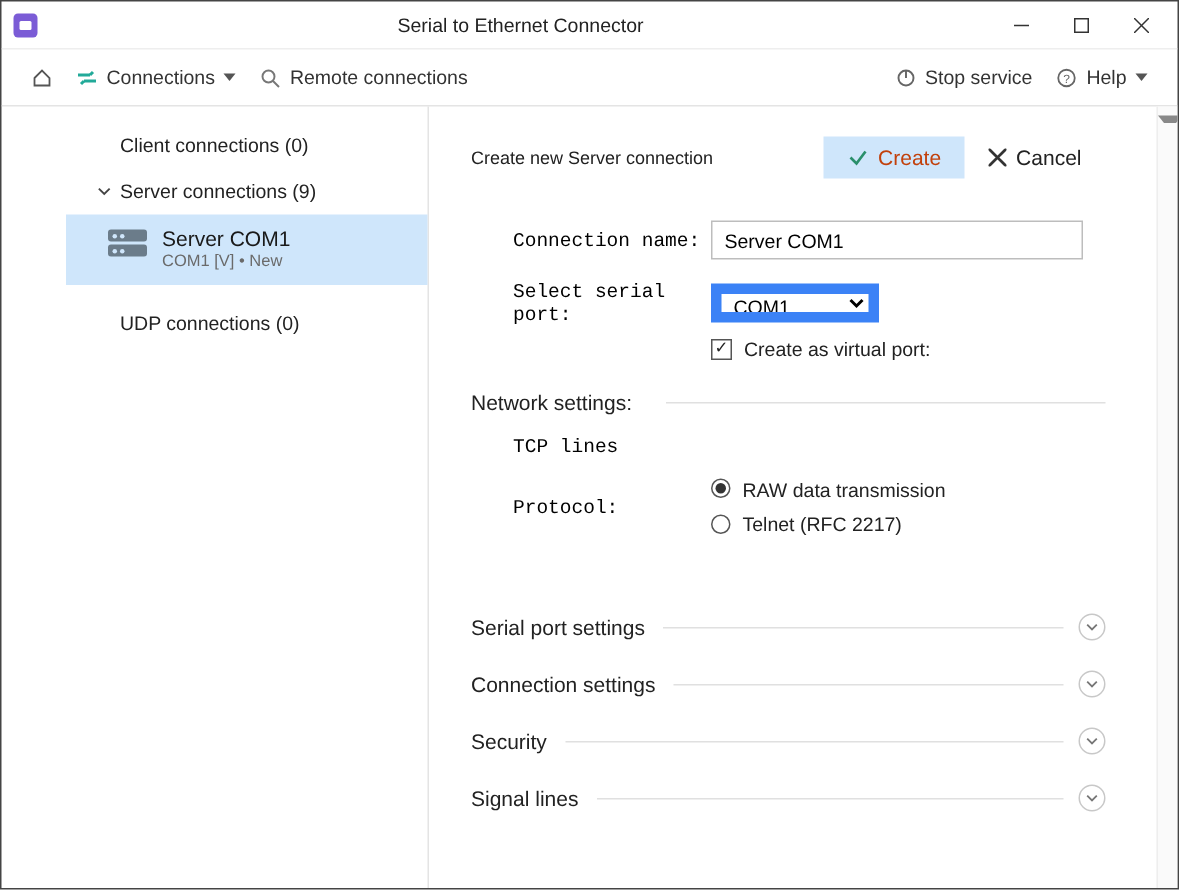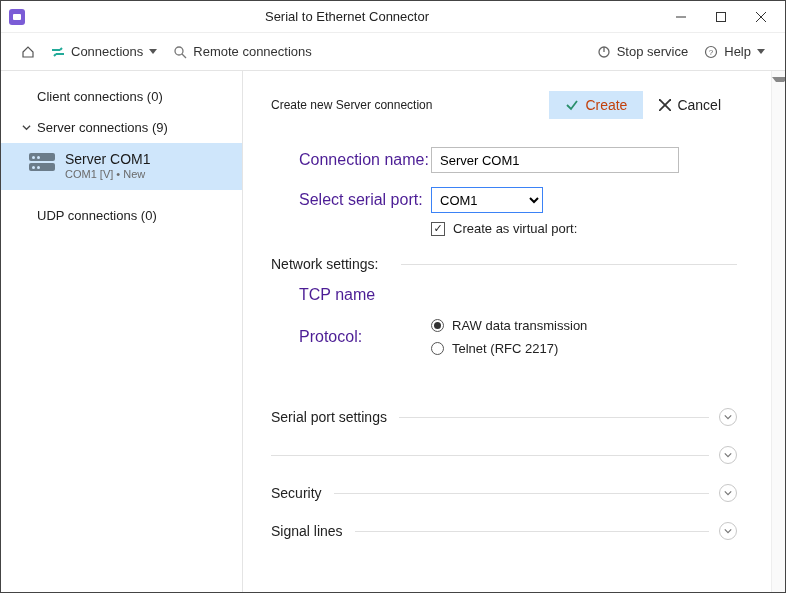--- a/index.html
+++ b/index.html
@@ -17,21 +17,21 @@
 .toolbar { display: flex; align-items: center; height: 38px; padding: 0 12px; border-bottom: 1px solid #e4e4e4; }
 .tbtn { display: flex; align-items: center; gap: 6px; padding: 4px 8px; cursor: pointer; color: #333; }
 .tspace { flex: 1; }
 .caret { width: 0; height: 0; border-left: 4px solid transparent; border-right: 4px solid transparent; border-top: 5px solid #555; }
 
 
 .icon { display: inline-flex; align-items: center; justify-content: center; }
 .icon svg { display: block; }
 
 
-.main { display: flex; height: calc(100% - 70px); }
+.main { display: flex; height: calc(100% - 70px); margin-left: 43px; }
 .sidebar { width: 242px; border-right: 1px solid #e4e4e4; padding-top: 10px; }
 .side-head { padding: 8px 20px; font-size: 13px; color: #222; cursor: pointer; display: flex; align-items: center; gap: 6px; }
 .side-head .chev { width: 10px; display: inline-flex; justify-content: center; }
 .side-item { padding: 8px 20px 10px 28px; display: flex; align-items: flex-start; gap: 10px; cursor: pointer; }
 .side-item.sel { background: #cfe6fb; }
 .srv-icon { width: 26px; height: 20px; display: flex; flex-direction: column; gap: 2px; margin-top: 2px; }
 .srv-icon div { height: 8px; background: #6b7c8a; border-radius: 2px; position: relative; }
 .srv-icon div::before, .srv-icon div::after { content: ""; position: absolute; width: 3px; height: 3px; background: #cfe6fb; border-radius: 50%; top: 2.5px; }
 .srv-icon div::before { left: 3px; }
 .srv-icon div::after { left: 8px; }
@@ -44,26 +44,26 @@
 .scrollbar-gap { width: 14px; background: #fafafa; border-left: 1px solid #eee; }
 .scrollbar-gap::before { content: ""; display: block; width: 8px; height: 8px; margin: 6px auto 0; border-top: 5px solid #888; border-left: 4px solid transparent; border-right: 4px solid transparent; }
 
 .page-header { display: flex; align-items: center; margin-bottom: 28px; }
 .page-title { font-size: 12px; font-weight: 400; flex: 1; }
 .hbtn { display: flex; align-items: center; gap: 6px; padding: 6px 16px; cursor: pointer; font-size: 14px; }
 .hbtn.create { background: #cfe6fb; color: #0a4; color: #0a5; }
 .hbtn.create { color: #c2410c; }
 
 .form-row { display: flex; align-items: center; margin-bottom: 14px; }
-.form-row .lbl { width: 160px; padding-left: 28px; font-size: 16px; color: #4c1d95; }
+.form-row .lbl { width: 160px; padding-left: 28px; font-size: 13px; color: #000000; font-family: Liberation Mono, monospace; }
 .form-row .ctrl { flex: 1; display: flex; align-items: center; gap: 10px; }
 input[type=text] { height: 26px; border: 1px solid #bdbdbd; padding: 0 8px; font-size: 13px; background: #fff; }
 .inp-wide { width: 248px; }
 .inp-narrow { width: 92px; }
-select { height: 26px; border: 1px solid #3b82f6; background: #fff; padding: 0 4px; font-size: 13px; width: 112px; }
+select { height: 26px; border: 7px solid #3b82f6; background: #fff; padding: 0 4px; font-size: 13px; width: 112px; }
 
 .chk-row { display: flex; align-items: center; gap: 8px; margin-left: 160px; margin-top: -6px; margin-bottom: 20px; }
 .chk { width: 14px; height: 14px; border: 1px solid #555; display: flex; align-items: center; justify-content: center; background: #fff; }
 .chk.checked::after { content: "✓"; font-size: 11px; line-height: 1; color: #222; }
 
 .section-title { font-size: 14px; margin: 16px 0 14px 0; position: relative; }
 .section-title::after { content: ""; position: absolute; left: 130px; right: 0; top: 50%; border-top: 1px solid #e0e0e0; }
 .radio { width: 13px; height: 13px; border: 1px solid #555; border-radius: 50%; display: flex; align-items: center; justify-content: center; }
 .radio.on::after { content: ""; width: 7px; height: 7px; background: #333; border-radius: 50%; }
 
@@ -215,27 +215,27 @@
       <div class="chk-row">
         <span class="chk checked"></span>
         <span>Create as virtual port:</span>
       </div>
 
       <div class="section-title">
         <span>Network settings:</span>
       </div>
 
       <div class="form-row">
-        <div class="lbl">TCP name</div>
+        <div class="lbl">TCP lines</div>
       </div>
 
       <div class="form-row" style="margin-bottom:4px">
         <div class="lbl">Protocol:</div>
         <div class="ctrl" style="flex-direction:column;align-items:flex-start;gap:8px">
-          <label style="display:flex;align-items:center;gap:8px">
+          <label style="display:flex;align-items:flex-start;gap:8px">
             <span class="radio on"></span>
             <span>RAW data transmission</span>
           </label>
           <label style="display:flex;align-items:center;gap:8px">
             <span class="radio"></span>
             <span>Telnet (RFC 2217)</span>
           </label>
         </div>
       </div>
 
@@ -244,20 +244,21 @@
       <div class="coll">
         <span class="t">Serial port settings</span>
         <span class="line"></span>
         <span class="exp">
             <svg viewBox="0 0 10 10">
               <path d="M1 3 L5 7 L9 3" fill="none" stroke="#777" stroke-width="1.5"></path>
             </svg>
           </span>
       </div>
       <div class="coll">
+        <span class="t">Connection settings</span>
         <span class="line"></span>
         <span class="exp">
             <svg viewBox="0 0 10 10">
               <path d="M1 3 L5 7 L9 3" fill="none" stroke="#777" stroke-width="1.5"></path>
             </svg>
           </span>
       </div>
       <div class="coll">
         <span class="t">Security</span>
         <span class="line"></span>

